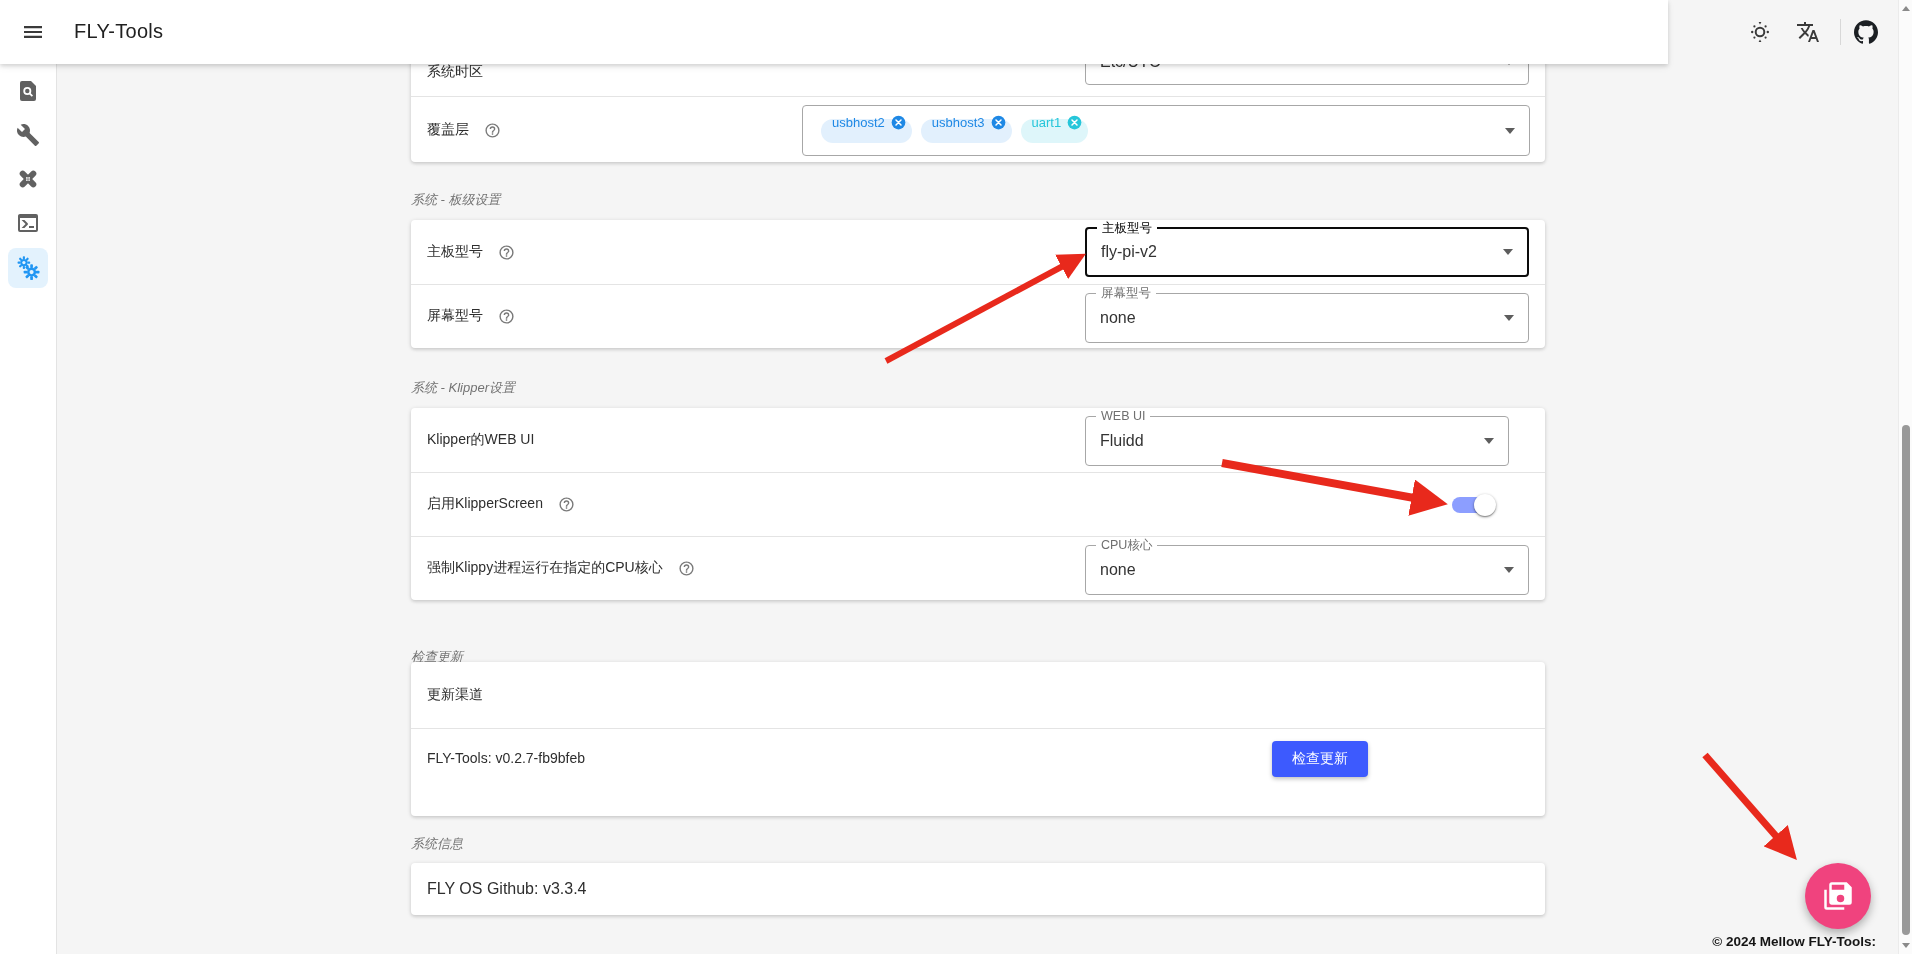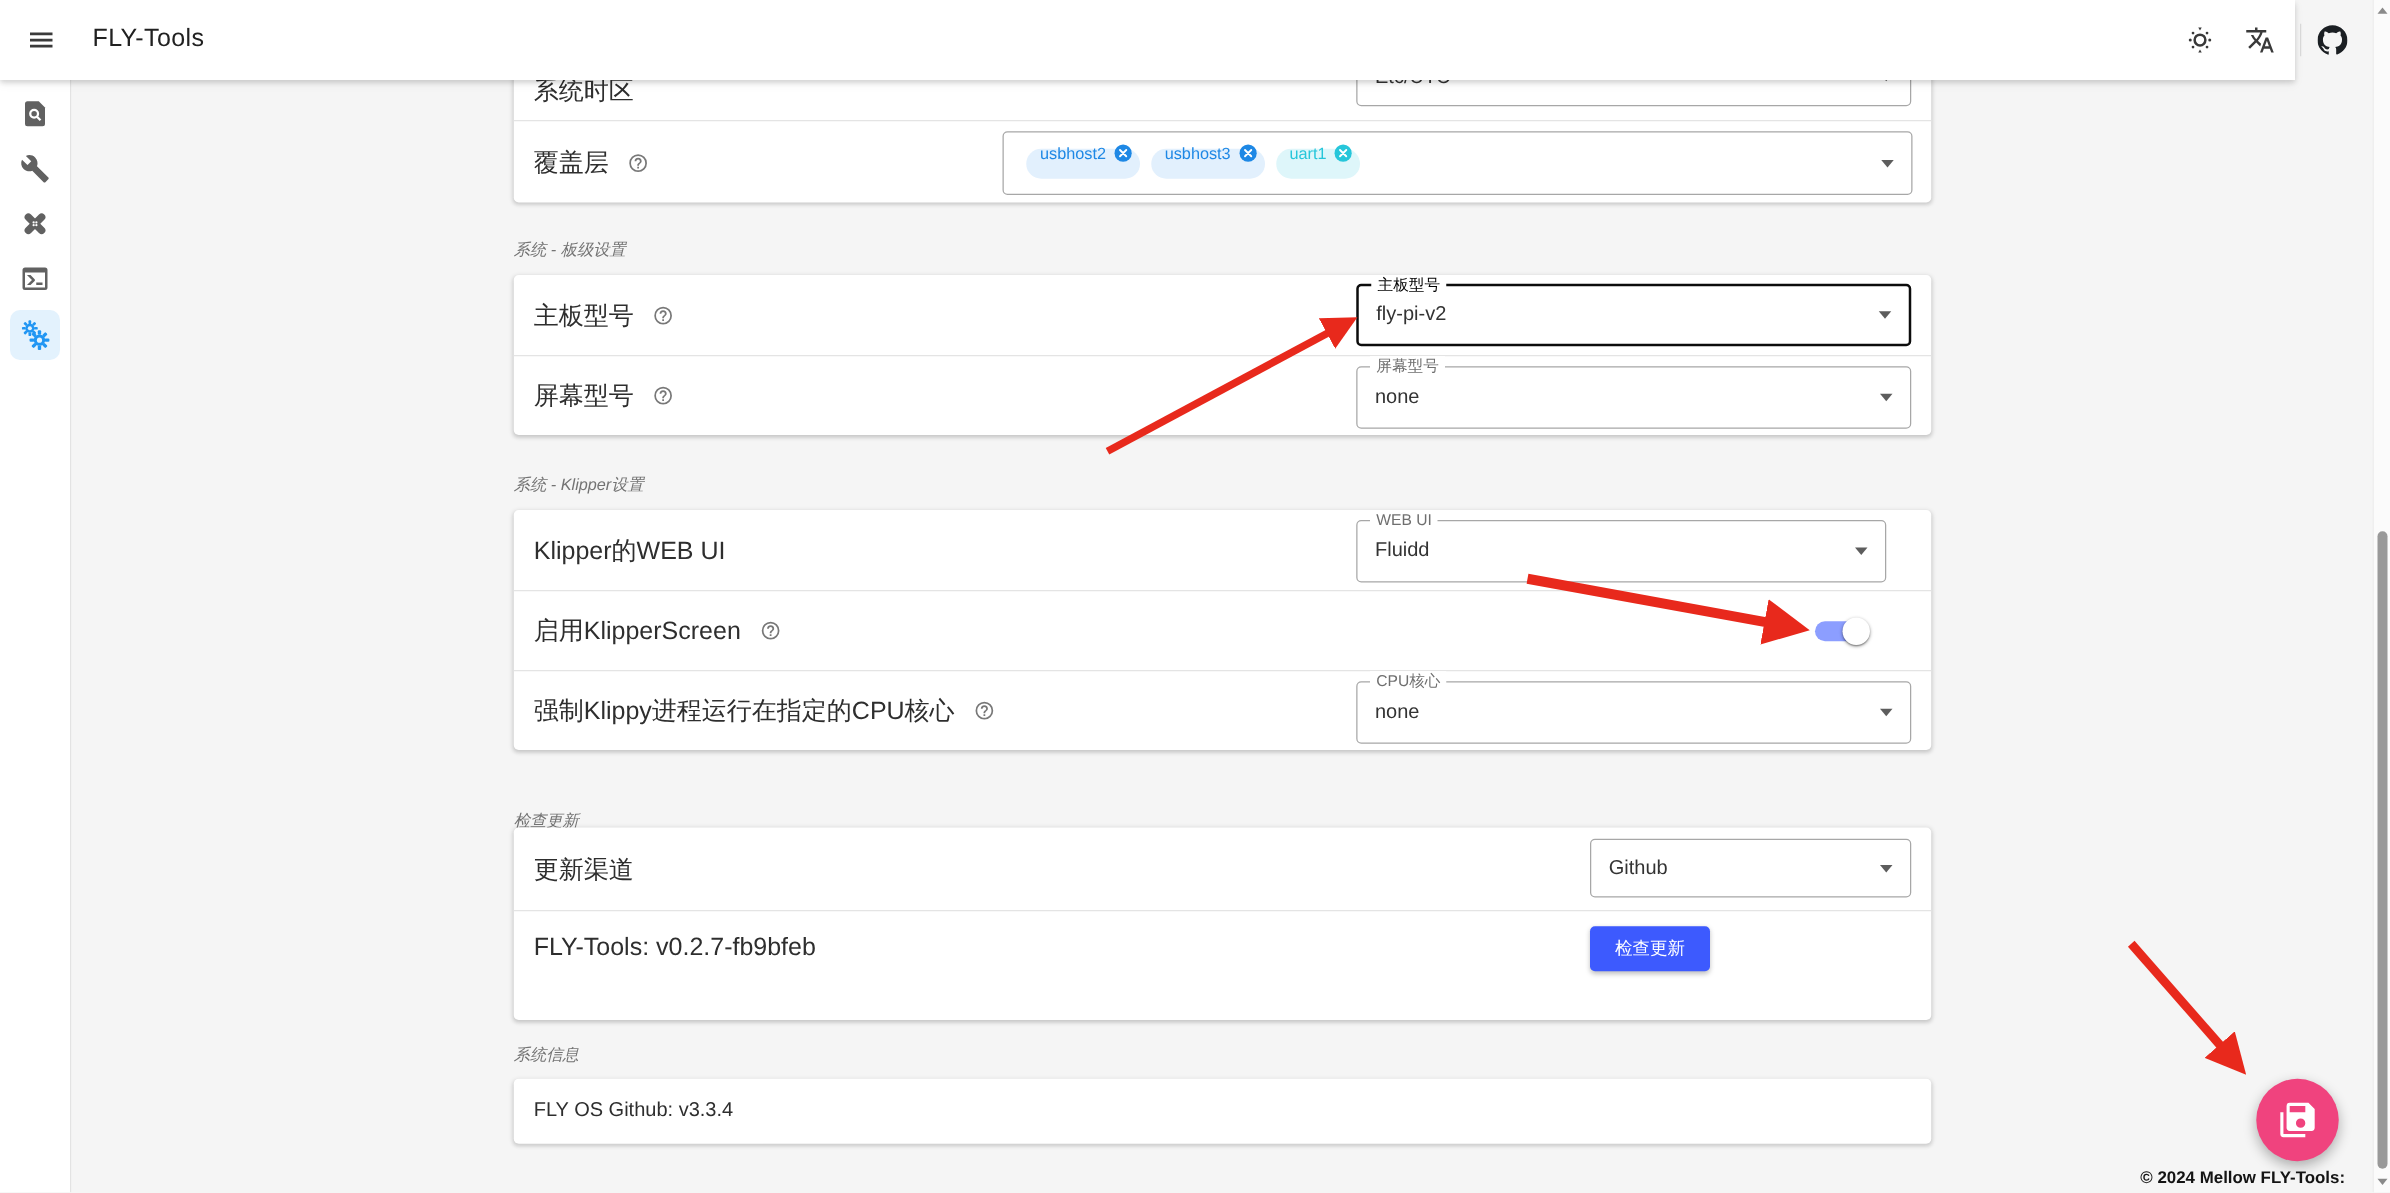--- a/index.html
+++ b/index.html
@@ -1,37 +1,37 @@
 <!DOCTYPE html>
 <html><head>
 <meta charset="utf-8">
 <style>
   * { margin:0; padding:0; box-sizing:border-box; }
   html,body { width:1912px; height:954px; overflow:hidden; }
   body { font-family:"Liberation Sans","DejaVu Sans",sans-serif; background:#f5f5f5; position:relative; }
 
   
-  .topbar { position:absolute; left:0; top:0; width:1836px; height:64px; background:#fff;
+  .topbar { position:absolute; left:0; top:0; width:1668px; height:64px; background:#fff;
             box-shadow:0 2px 4px rgba(0,0,0,.14), 0 3px 8px rgba(0,0,0,.06); z-index:50; }
   .menu-btn { position:absolute; left:18px; top:17px; width:30px; height:30px; display:flex; align-items:center; justify-content:center; cursor:pointer; }
   .app-title { position:absolute; left:74px; top:20px; font-size:20px; font-weight:500; color:#212121; letter-spacing:.3px; }
   .tb-btn { position:absolute; top:20px; width:24px; height:24px; display:flex; align-items:center; justify-content:center; cursor:pointer; }
   .tb-divider { position:absolute; left:1840px; top:19px; width:1px; height:26px; background:#d8d8d8; }
 
   
   .sidebar { position:absolute; left:0; top:64px; width:57px; height:890px; background:#fff; border-right:1px solid #e3e3e3; z-index:40; }
   .side-item { position:absolute; left:8px; width:40px; height:40px; border-radius:8px; display:flex; align-items:center; justify-content:center; cursor:pointer; }
   .side-item.active { background:#e3f2fd; }
 
   
   .section-label { position:absolute; left:411px; font-size:13px; color:#737373;font-style:italic; }
   .card { position:absolute; left:411px; width:1134px; background:#fff; border-radius:4px;
           box-shadow:0 1px 4px rgba(0,0,0,.16), 0 2px 3px rgba(0,0,0,.06); }
   .divider { position:absolute; left:0; right:0; height:1px; background:#e4e4e4; }
-  .row-label { position:absolute; left:16px; display:flex; align-items:center; gap:15px; font-size:20px; color:#2e2e2e; height:24px; }
+  .row-label { position:absolute; left:16px; display:flex; align-items:center; gap:15px; font-size:14px; color:#2e2e2e; height:24px; }
   .help { width:17px; height:17px; fill:#787878; cursor:pointer; flex:0 0 auto; }
 
   
   .select { position:absolute; background:#fff; border:1px solid #a7a7a7; border-radius:4px; cursor:pointer; }
   .select.focused { border:2px solid #0c0c0c; }
   .select .value { position:absolute; left:14px; top:50%; transform:translateY(-50%); font-size:16px; color:#333; white-space:nowrap; }
   .flabel { position:absolute; top:-9px; left:10px; background:#fff; padding:0 5px; font-size:12.5px; line-height:17px; color:#6f6f6f; white-space:nowrap; }
   .select.focused .flabel { color:#000; }
   .caret { position:absolute; right:14px; top:50%; margin-top:-3px; width:0; height:0;
            border-left:5px solid transparent; border-right:5px solid transparent; border-top:6px solid #5d5d5d; }
@@ -291,24 +291,20 @@
     <span class="caret"></span>
   </div>
 </section>
 
 <div class="section-label" style="top:648px;">检查更新</div>
 
 <section class="card" style="top:662px;height:154px;">
   <div class="row-label" style="top:21px;">
     <span>更新渠道</span>
   </div>
-  <div class="select" style="left:861px;top:9px;width:257px;height:47px;">
-    <span class="value">Github</span>
-    <span class="caret"></span>
-  </div>
   <div class="divider" style="top:66px;"></div>
 
   <div class="row-label" style="top:84px;align-items:center;">
     <span>FLY-Tools: v0.2.7-fb9bfeb</span>
   </div>
   <button class="btn-primary" style="left:861px;top:79px;width:96px;height:36px;">检查更新</button>
 </section>
 
 <div class="section-label" style="top:835px;">系统信息</div>
 

